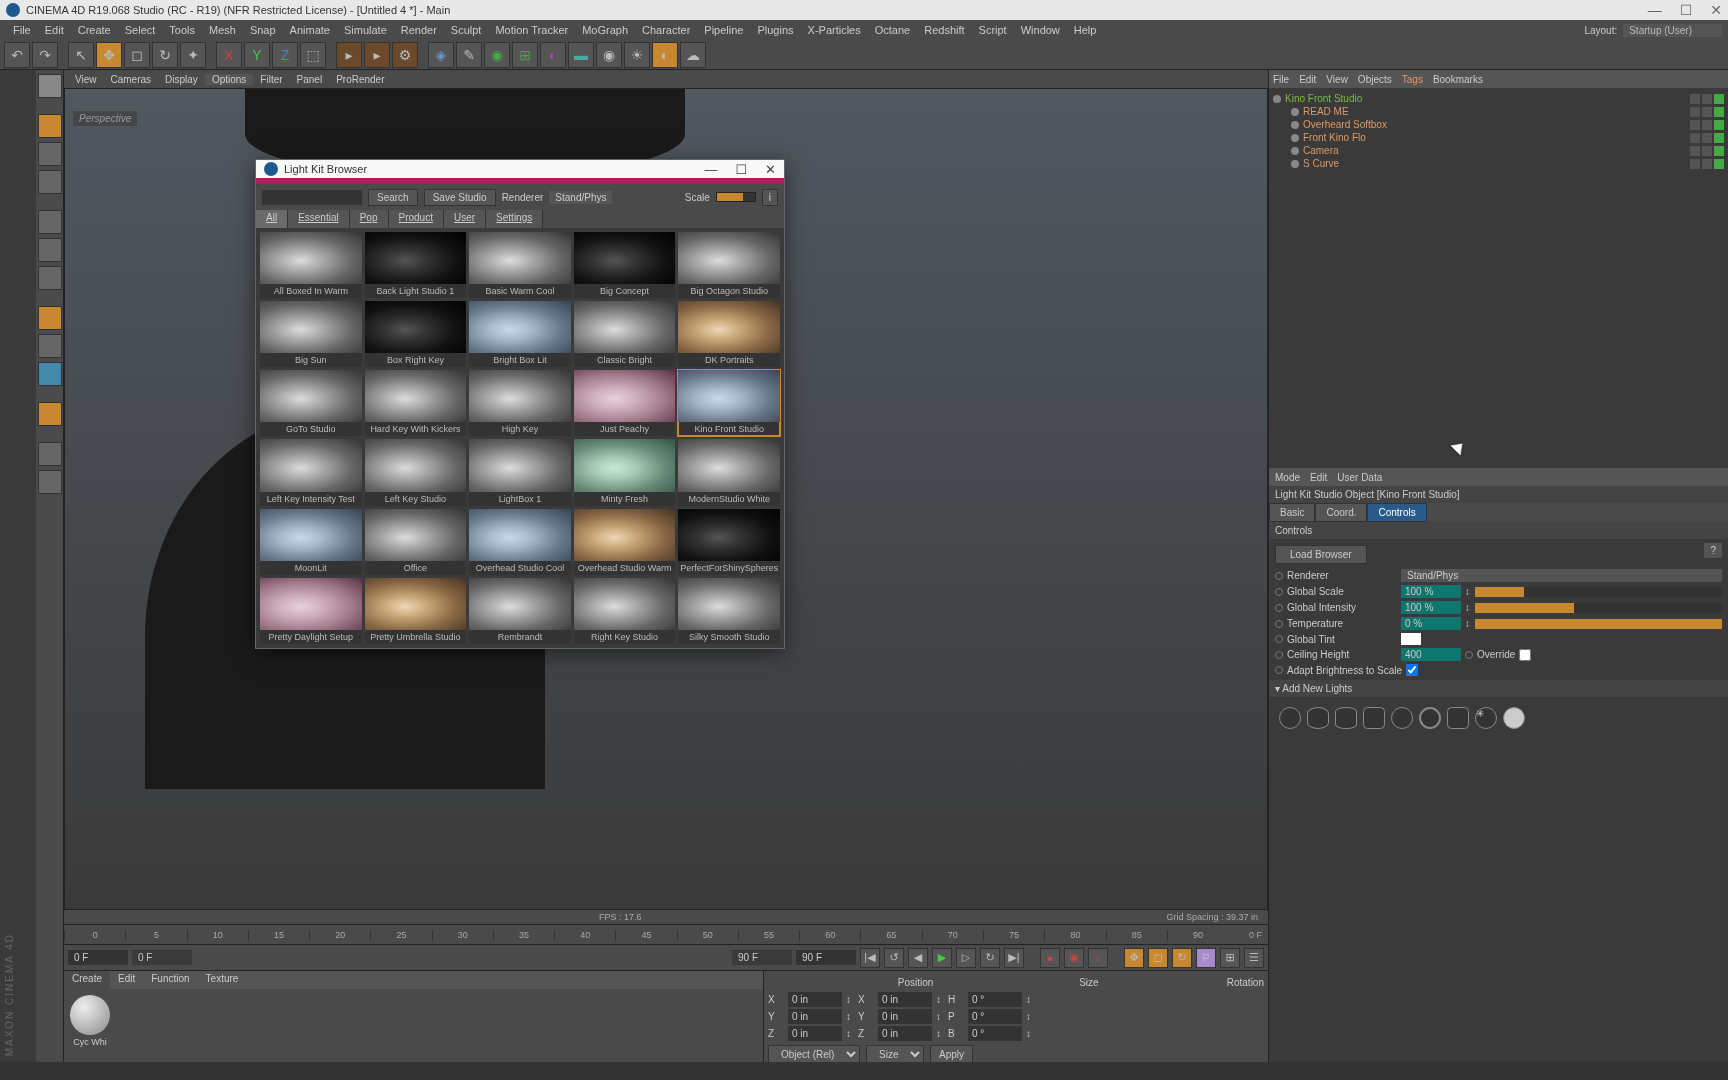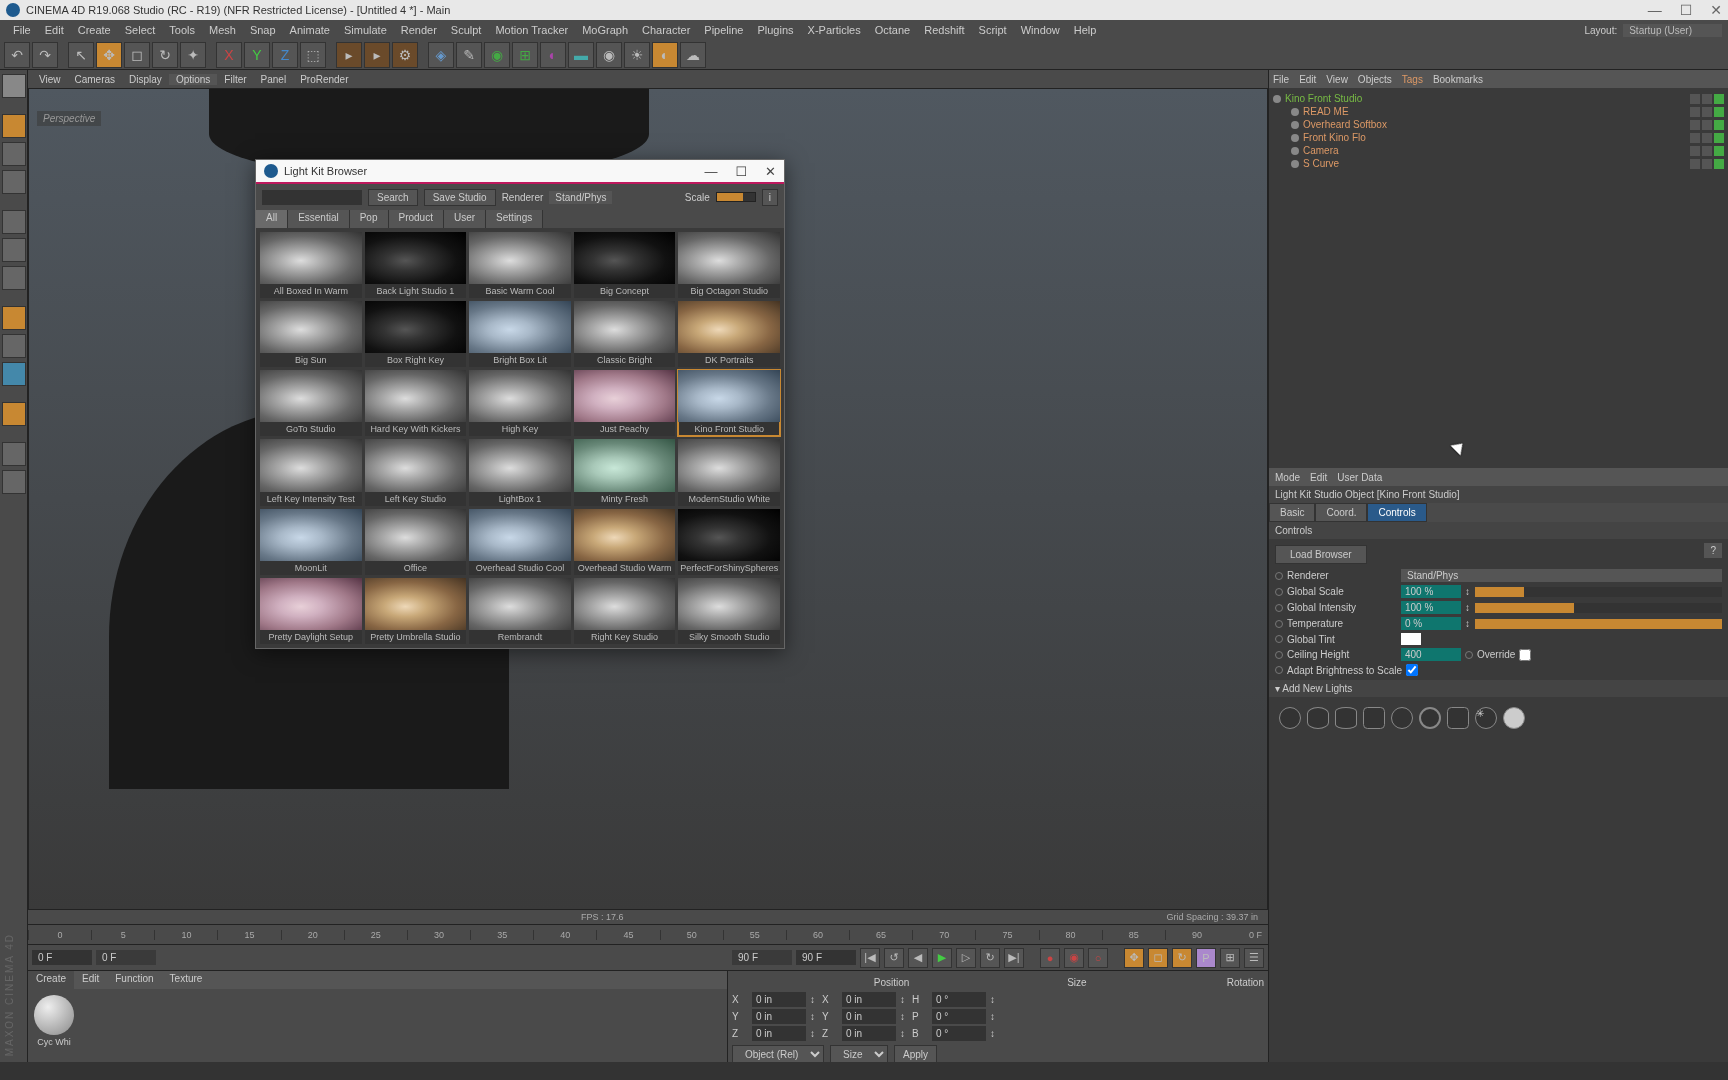--- a/index.html
+++ b/index.html
@@ -18,21 +18,21 @@
 
 
 .toolbar { height: 30px; background: #4a4a4a; display: flex; align-items: center; padding: 0 4px; gap: 2px; border-bottom: 1px solid #222; }
 .tool-btn { width: 26px; height: 26px; background: #555; border: 1px solid #333; display: flex; align-items: center; justify-content: center; font-size: 14px; color: #bbb; }
 .tool-sep { width: 6px; }
 .axis-x { color: #c44; }
 .axis-y { color: #4c4; }
 .axis-z { color: #48c; }
 
 
-.main { display: flex; height: calc(100% - 70px); }
+.main { display: flex; height: calc(100% - 70px); padding-left: 36px; }
 .left-tools { width: 28px; background: #4a4a4a; border-right: 1px solid #222; display: flex; flex-direction: column; gap: 4px; padding: 4px 2px; }
 .lt-btn { width: 24px; height: 24px; background: #666; border: 1px solid #333; }
 .lt-sep { height: 8px; }
 
 .center { flex: 1; display: flex; flex-direction: column; background: #3a3a3a; position: relative; }
 .vp-menu { height: 18px; background: #4a4a4a; display: flex; align-items: center; font-size: 10px; color: #ccc; padding: 0 4px; }
 .vp-menu-item { padding: 0 7px; }
 .vp-menu-item.active { background: #555; }
 .vp-label { position: absolute; top: 22px; left: 8px; font-size: 10px; color: #999; background: rgba(60,60,60,0.6); padding: 2px 6px; font-style: italic; }
 .viewport { flex: 1; background: linear-gradient(180deg, #505860 0%, #3a3a3a 100%); position: relative; overflow: hidden; border: 1px solid #222; }
@@ -96,30 +96,30 @@
 .attr-row .colorsw { width: 20px; height: 12px; background: #fff; }
 .attr-row input[type=checkbox] { width: 12px; height: 12px; }
 .load-btn { background: #555; padding: 3px 14px; border: 1px solid #333; display: inline-block; margin: 2px 0; }
 .attr-dropdown { background: #555; padding: 1px 6px; flex: 1; }
 
 .light-icons { display: flex; gap: 6px; padding: 6px 4px; }
 .li-icon { width: 22px; height: 22px; border: 1px solid #888; border-radius: 50%; background: #333; }
 
 
 .modal { position: absolute; top: 159px; left: 255px; width: 530px; height: 490px; background: #ddd; border: 1px solid #666; box-shadow: 0 4px 20px rgba(0,0,0,0.5); display: flex; flex-direction: column; }
-.modal-title { height: 24px; background: #f8f8f8; display: flex; align-items: center; padding: 0 8px; font-size: 11px; color: #333; border-bottom: 2px solid #be185d; }
+.modal-title { height: 24px; background: #f8f8f8; display: flex; align-items: center; padding: 0 8px; font-size: 11px; color: #333; border-bottom: 6px solid #be185d; }
 .modal-title .icon { width: 14px; height: 14px; background: #1e5a8e; border-radius: 50%; margin-right: 6px; }
 .modal-title .controls { margin-left: auto; display: flex; gap: 18px; font-size: 13px; color: #444; }
 .modal-body { flex: 1; background: #4a4a4a; display: flex; flex-direction: column; }
 .modal-toolbar { height: 26px; display: flex; align-items: center; padding: 4px 6px; gap: 6px; font-size: 10px; color: #ccc; }
 .mt-search { background: #333; border: none; color: #ccc; font-size: 10px; padding: 2px 4px; width: 100px; }
 .mt-btn { background: #555; border: 1px solid #333; color: #ccc; font-size: 10px; padding: 2px 8px; }
 .mt-drop { background: #555; padding: 1px 6px; font-size: 10px; color: #ccc; }
 .modal-tabs { height: 18px; display: flex; font-size: 10px; }
-.m-tab { background: #555; padding: 2px 10px; color: #ccc; border-right: 1px solid #333; }
+.m-tab { background: #555; padding: 2px 10px; color: #ccc; border-right: 1px solid #333; text-decoration: underline; }
 .m-tab.active { background: #6a6a6a; }
 .modal-grid { flex: 1; overflow: hidden; padding: 4px; display: grid; grid-template-columns: repeat(5, 1fr); gap: 3px; background: #3a3a3a; }
 .preset { background: #222; display: flex; flex-direction: column; cursor: pointer; }
 .preset.selected { outline: 2px solid #c88832; outline-offset: -1px; }
 .preset-img { flex: 1; background: radial-gradient(ellipse at 40% 55%, #ddd 0%, #aaa 25%, #666 60%, #333 100%); min-height: 52px; position: relative; }
 .preset-img.dark { background: radial-gradient(ellipse at 40% 55%, #555 0%, #333 25%, #111 60%, #000 100%); }
 .preset-img.warm { background: radial-gradient(ellipse at 40% 55%, #eed8b8 0%, #c8a878 25%, #886644 60%, #443322 100%); }
 .preset-img.cool { background: radial-gradient(ellipse at 40% 55%, #c8d8e8 0%, #a8b8c8 25%, #687888 60%, #334455 100%); }
 .preset-img.green { background: radial-gradient(ellipse at 40% 55%, #c8e8d8 0%, #a8c8b8 25%, #688878 60%, #335544 100%); }
 .preset-img.pink { background: radial-gradient(ellipse at 40% 55%, #e8d0d8 0%, #d0b0c0 25%, #a07888 60%, #553344 100%); }

